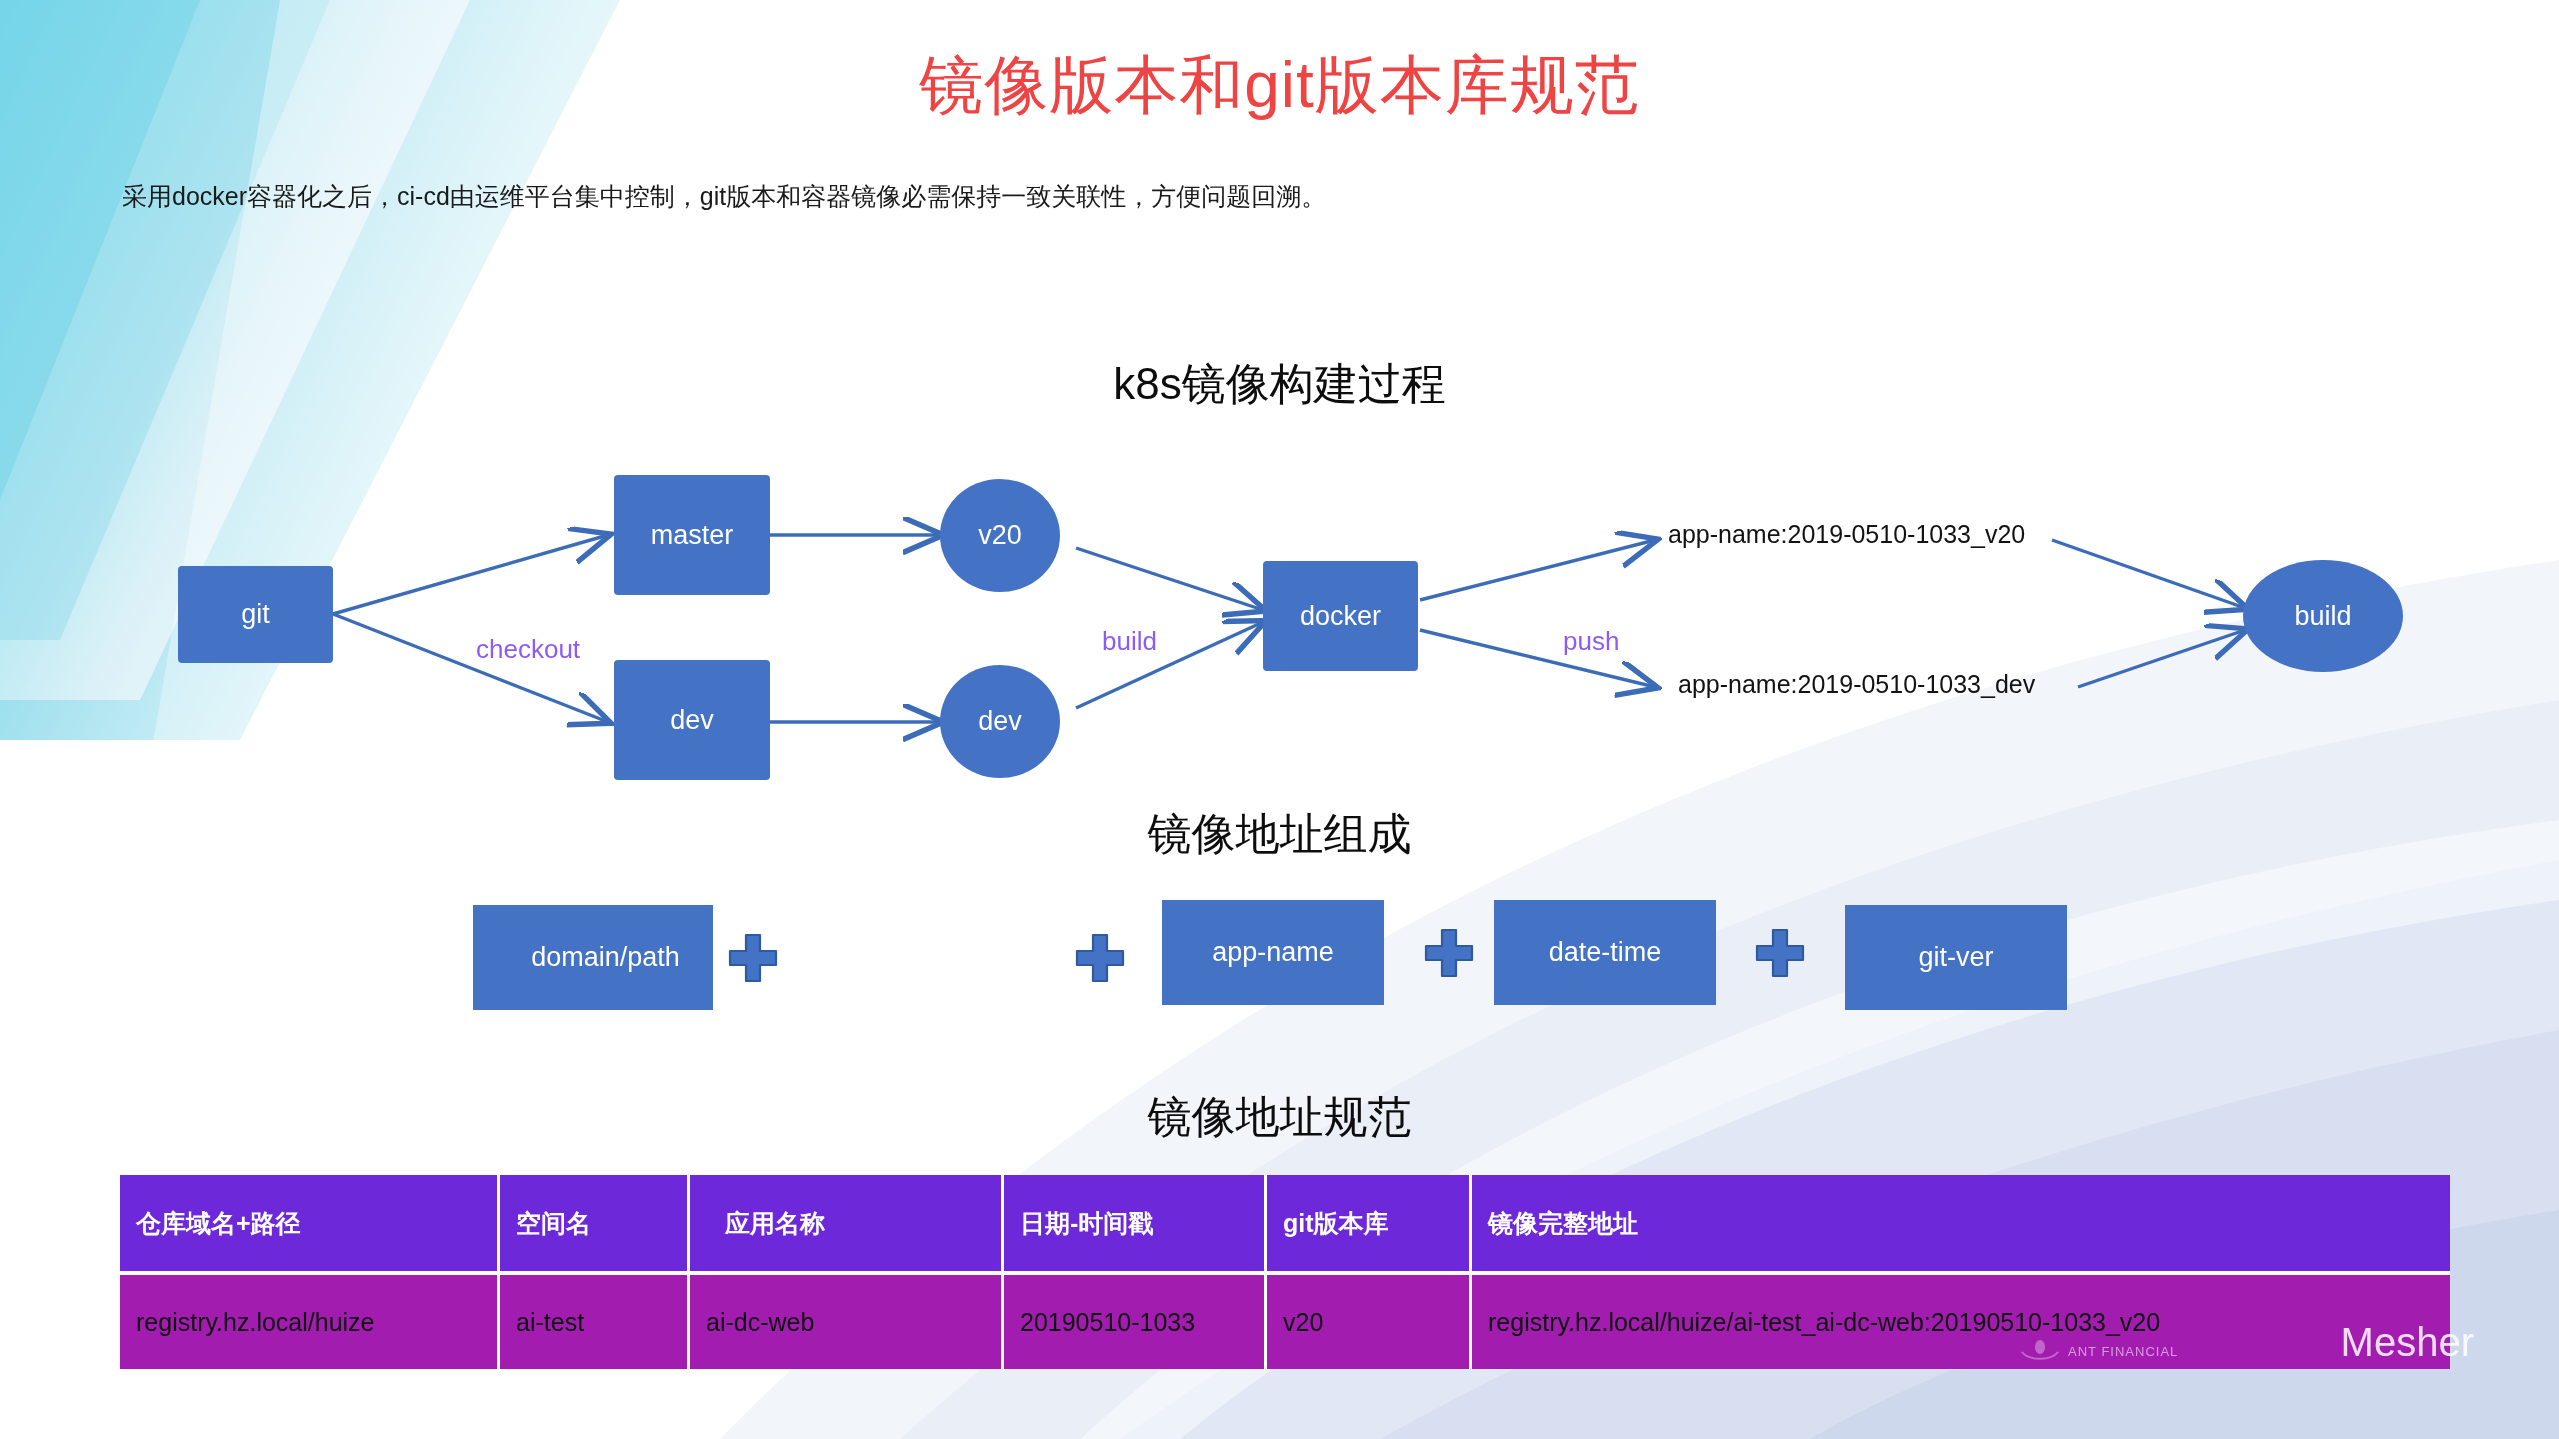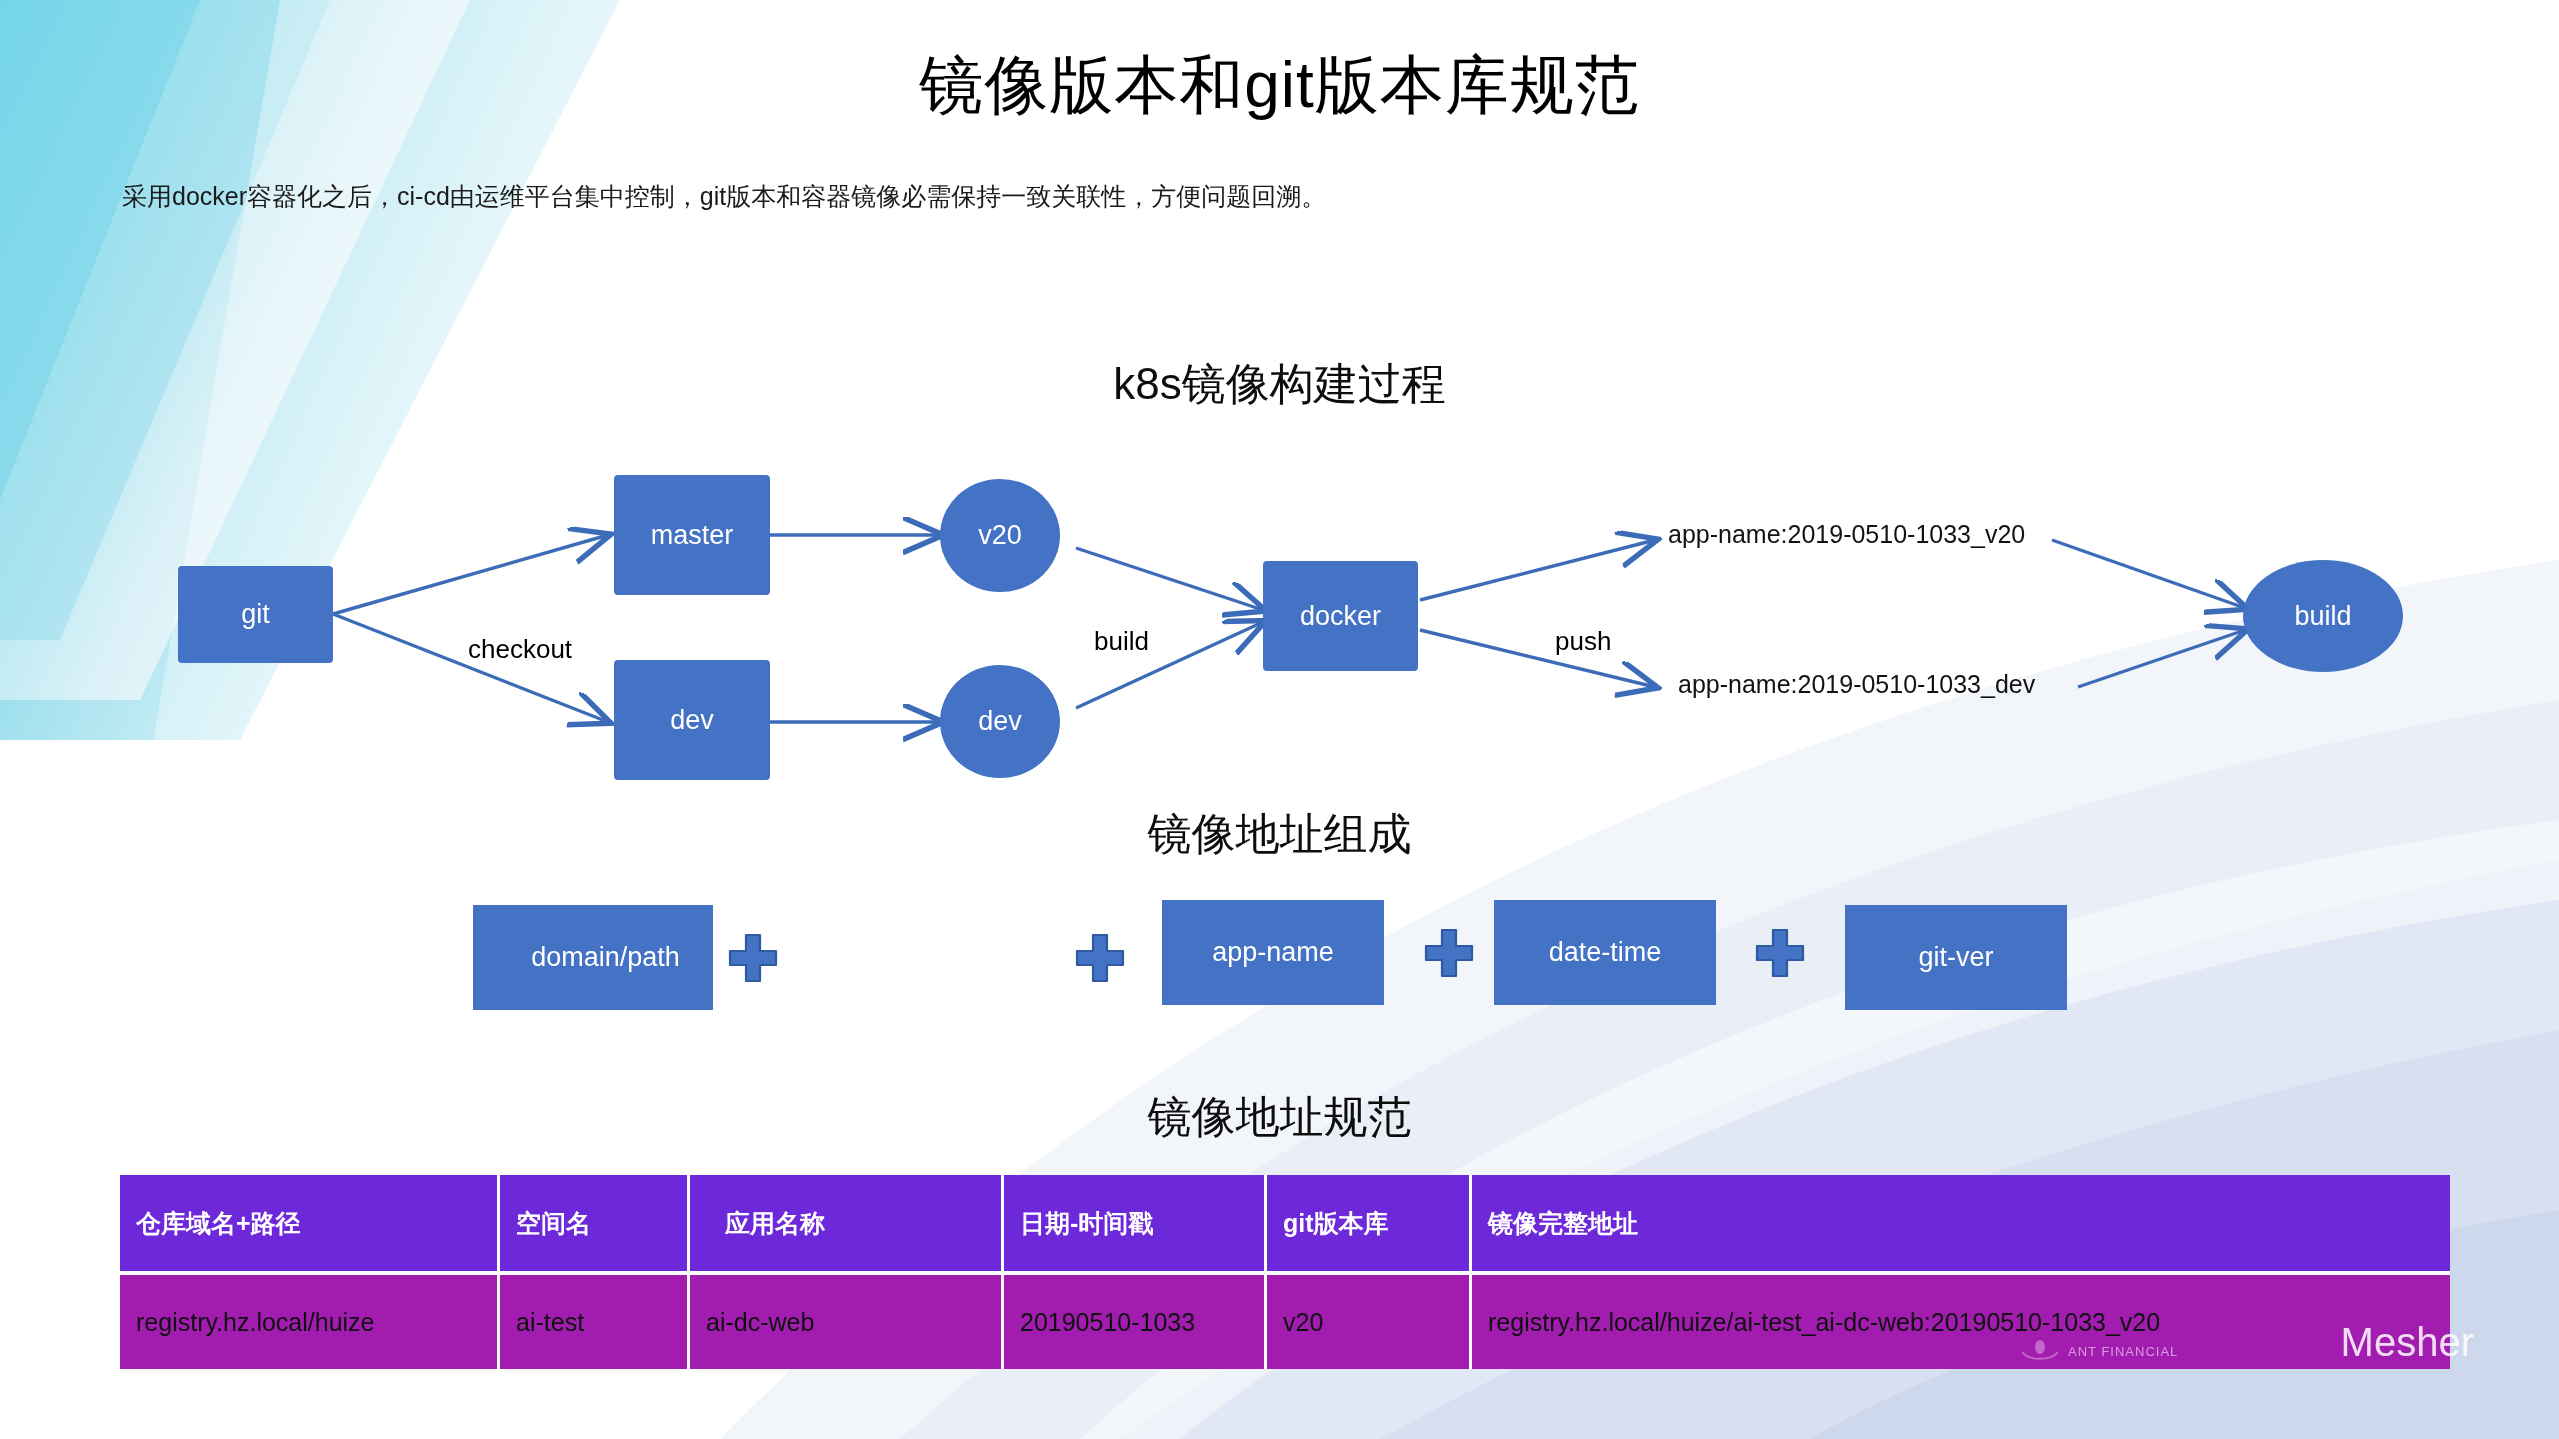--- a/index.html
+++ b/index.html
@@ -9,21 +9,21 @@
     font-family:"Liberation Sans","DejaVu Sans",sans-serif;
   }
 
   
   .bg{position:absolute;inset:0;overflow:hidden;z-index:0;pointer-events:none;}
   .bg svg{position:absolute;top:0;left:0;width:2559px;height:1439px;}
 
   
   .slide-title{
     position:absolute;top:42px;left:0;width:2559px;text-align:center;
-    font-size:64px;color:#000000;letter-spacing:1px;z-index:5;
+    font-size:64px;color:#ef4444;letter-spacing:1px;z-index:5;
     white-space:nowrap;
   }
 
   
   .intro{position:absolute;left:122px;top:180px;z-index:5;}
   .intro p{margin:0 0 34px 0;font-size:25px;color:#1a1a1a;white-space:nowrap;}
 
   
   .sec-h{position:absolute;text-align:center;font-size:44px;color:#0d0d0d;
          white-space:nowrap;z-index:5;width:2559px;left:0;}
@@ -31,21 +31,21 @@
   #sec-h-2{top:805px;}
   #sec-h-3{top:1088px;}
 
   
   .flow{position:absolute;left:0;top:430px;width:2559px;height:380px;z-index:4;}
   .flow svg{position:absolute;left:0;top:0;}
   .node{position:absolute;display:flex;align-items:center;justify-content:center;
         background:#4472C4;color:#fff;font-size:27px;z-index:3;}
   .node.rect{border-radius:4px;}
   .node.ellipse{border-radius:50%;}
-  .edge-label{position:absolute;font-size:26px;color:#000000;z-index:3;white-space:nowrap;}
+  .edge-label{position:absolute;font-size:26px;color:#8b5cf6;z-index:3;white-space:nowrap;margin-left:8px;}
   .tagtext{position:absolute;font-size:25px;color:#121212;z-index:3;white-space:nowrap;}
 
   
   .comp{position:absolute;left:0;top:895px;width:2559px;height:140px;z-index:5;}
   .comp-box{position:absolute;background:#4472C4;color:#fff;font-size:27px;
             display:flex;align-items:center;justify-content:center;}
   .plus{position:absolute;width:50px;height:50px;}
   .plus svg{display:block;}
 
   

